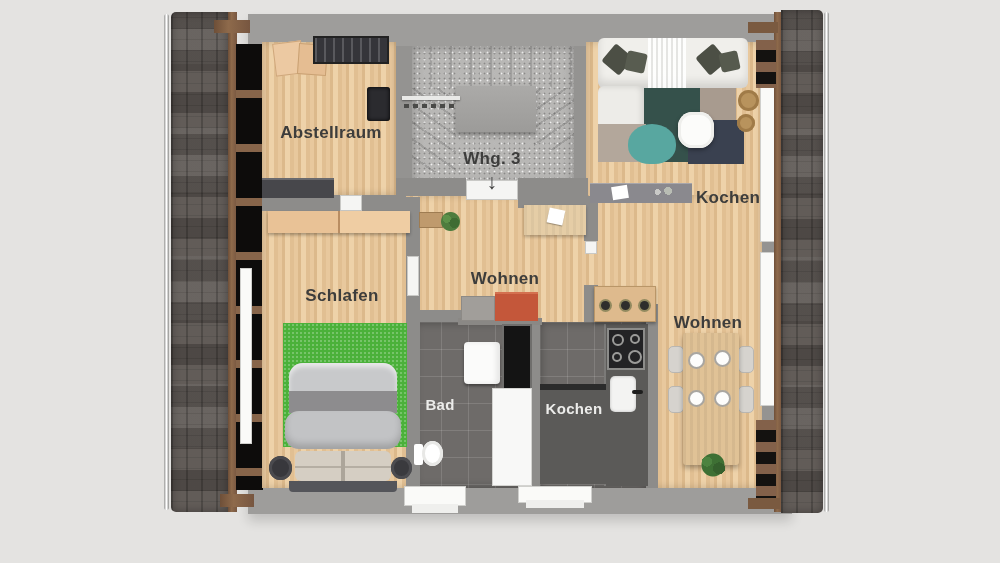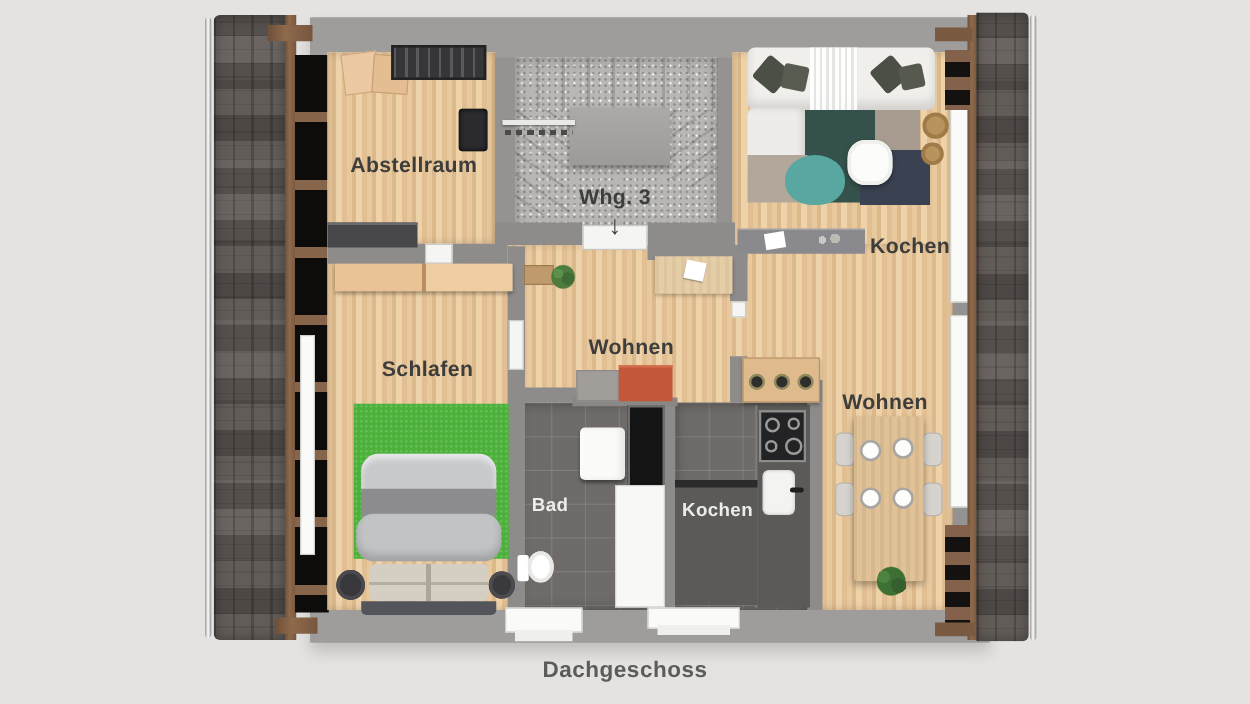--- a/index.html
+++ b/index.html
@@ -187,15 +187,14 @@
 
   <div class="lbl" style="left:331px;top:132px;">Abstellraum</div>
   <div class="lbl" style="left:492px;top:158px;">Whg. 3</div>
   <div class="lbl" style="left:492px;top:181px;font-size:21px;">↓</div>
   <div class="lbl" style="left:728px;top:197px;">Kochen</div>
   <div class="lbl" style="left:342px;top:295px;">Schlafen</div>
   <div class="lbl" style="left:505px;top:278px;">Wohnen</div>
   <div class="lbl light" style="left:440px;top:404px;">Bad</div>
   <div class="lbl light" style="left:574px;top:372px;margin-top:36px;">Kochen</div>
   <div class="lbl" style="left:708px;top:322px;">Wohnen</div>
-  <div class="caption" style="left:500px;top:536px;">Dachgeschoss</div>
 
 </div>
 
 </body></html>

